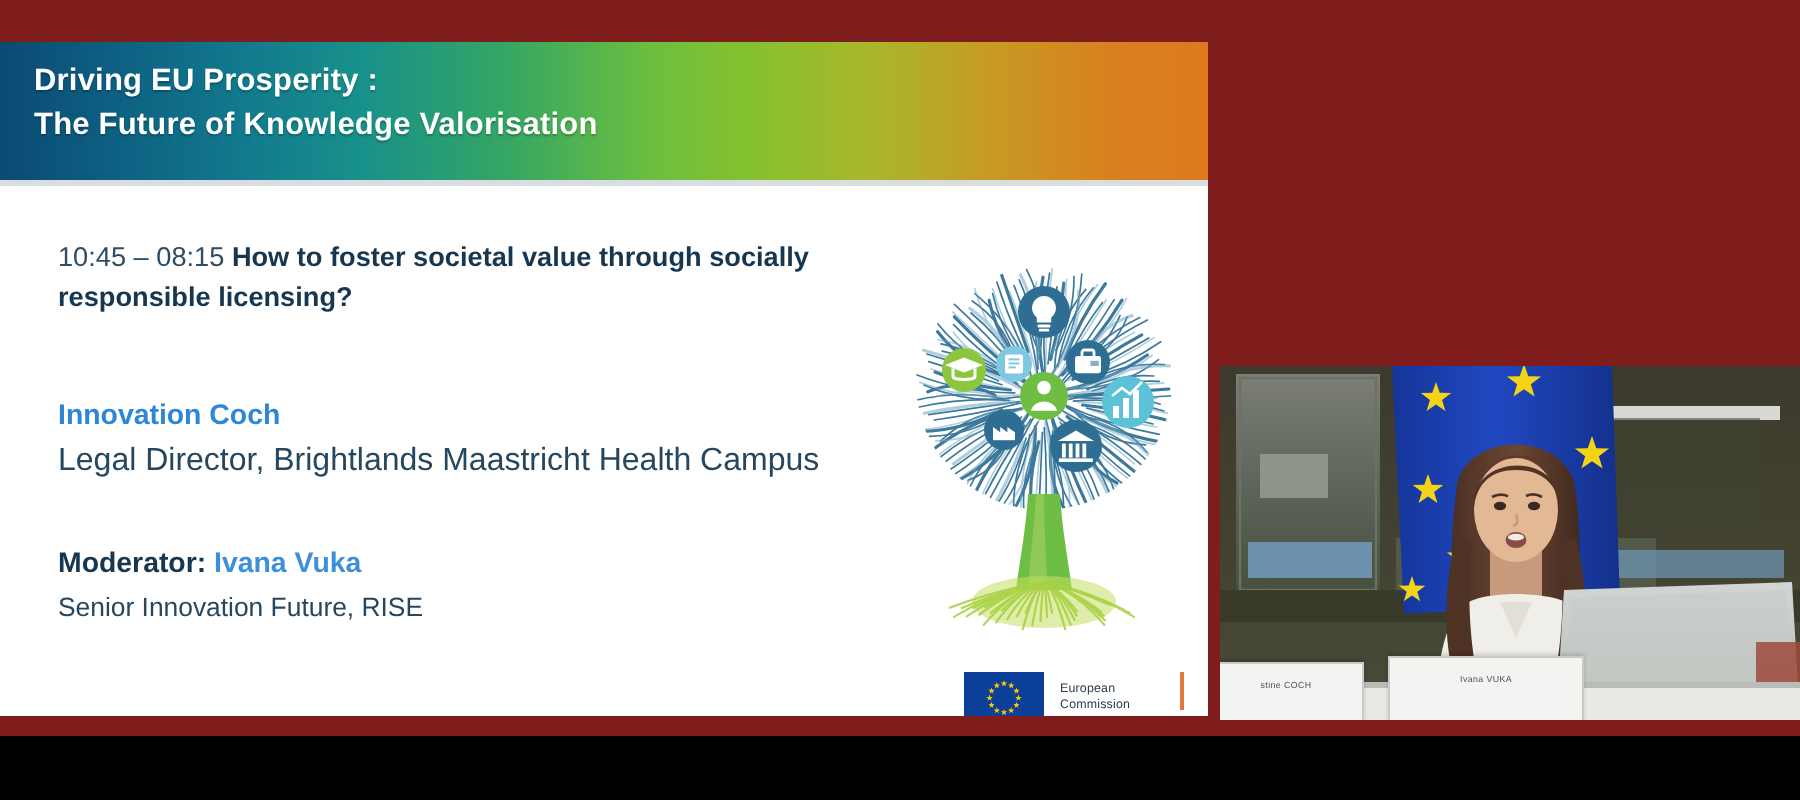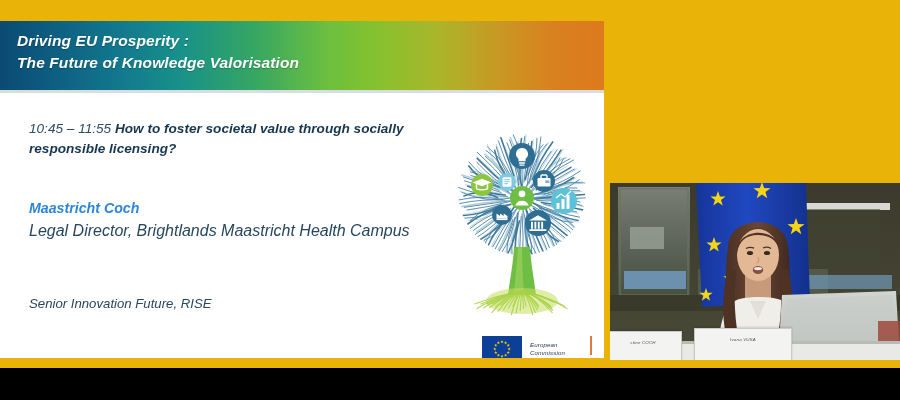--- a/index.html
+++ b/index.html
@@ -5,22 +5,21 @@
   * { box-sizing: border-box; margin: 0; padding: 0; }
   html, body {
     width: 900px; height: 400px;
     background: #000;
     font-family: "Liberation Sans", sans-serif;
     overflow: hidden;
   }
   #stage {
     position: relative;
     width: 900px; height: 368px;
-    background: #eab308;
-    font-style: italic;
+    background: #7f1d1d;
   }
 
   
   #slide {
     position: absolute;
     left: 0; top: 21px;
     width: 604px; height: 337px;
     background: #ffffff;
     overflow: hidden;
   }
@@ -170,26 +169,29 @@
 
     <div id="slide-header">
       <div id="slide-title">Driving EU Prosperity :
 The Future of Knowledge Valorisation</div>
     </div>
     <div id="header-underline"></div>
 
     <div id="slide-body">
 
       <div class="sess-line" id="session-heading">
-        <span class="time">10:45 – 11:55 </span><span class="q">How to foster societal value through socially responsible licensing?</span>
+        <span class="time">10:45 – 08:15 </span><span class="q">How to foster societal value through socially responsible licensing?</span>
       </div>
 
-      <div class="sess-line" id="speaker-name">Maastricht Coch</div>
+      <div class="sess-line" id="speaker-name">Innovation Coch</div>
       <div class="sess-line" id="speaker-role">Legal Director, Brightlands Maastricht Health Campus</div>
 
+      <div class="sess-line" id="moderator-line">
+        <span class="mlabel">Moderator: </span><span class="mname">Ivana Vuka</span>
+      </div>
       <div class="sess-line" id="moderator-role">Senior Innovation Future, RISE</div>
 
       <div id="tree-graphic">
         <svg width="140" height="200" viewBox="0 0 140 200">
           <defs>
             <clipPath id="canopyClip">
                 <circle cx="70" cy="72" r="64"></circle>
               </clipPath>
           </defs>
 

